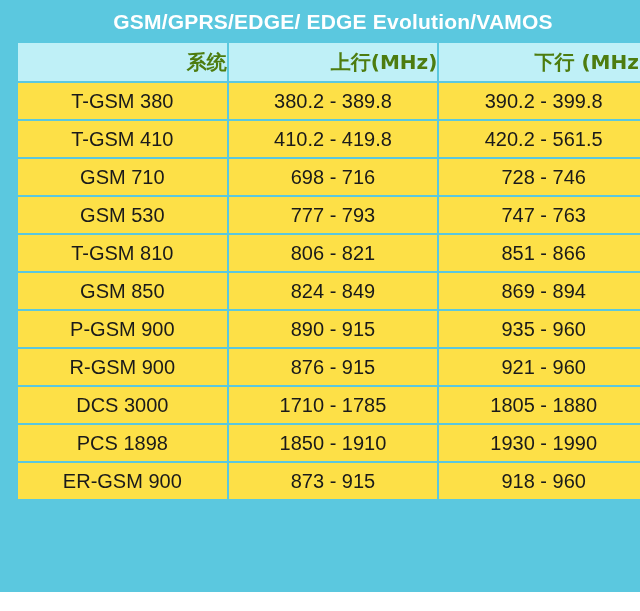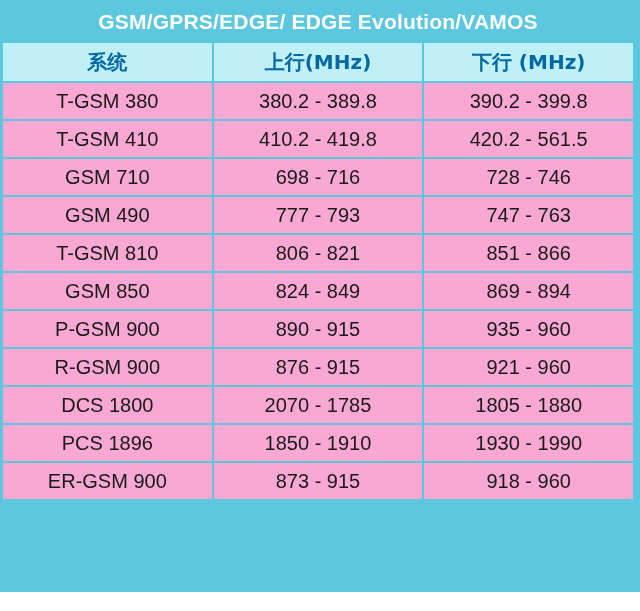--- a/index.html
+++ b/index.html
@@ -11,21 +11,21 @@
     width: 640px;
     height: 611px;
     font-family: "Liberation Sans", sans-serif;
     overflow: hidden;
   }
   .table-wrap {
     width: 640px;
     height: 592px;
     box-sizing: border-box;
     background: #5bc8df;
-    padding: 3px 3px 2px 1px;
+    padding: 3px 3px 2px 16px;
   }
   table.freq {
     border-collapse: collapse;
     width: 634px;
     table-layout: fixed;
   }
   table.freq td {
     border: 2px solid #5bc8df;
     text-align: center;
     vertical-align: middle;
@@ -44,36 +44,37 @@
     font-weight: bold;
     font-size: 21px;
     height: 38px;
     border: none;
     letter-spacing: 0.2px;
   }
   
   tr.header-row td {
     background: #bff0f7;
     font-weight: bold;
-    color: #0369a1;
+    color: #4d7c0f;
     font-size: 20px;
     height: 38px;
+    text-align: right;
   }
   tr.header-row td.col-sys {
     background: #bff0f7;
   }
   td.col-sys {
     width: 168px;
   }
   td.col-up, td.col-down {
     width: 229px;
     margin-left: 46px;
   }
   tr.data-row td {
-    background: #f9a8d4;
+    background: #fde047;
   }
   .cjk {
     font-family: "DejaVu Sans", "Liberation Sans", sans-serif;
   }
 </style>
 </head>
 <body>
 
 <div class="table-wrap">
   <table class="freq">
@@ -96,21 +97,21 @@
         <td class="col-sys">T-GSM 410</td>
         <td class="col-up">410.2 - 419.8</td>
         <td class="col-down">420.2 - 561.5</td>
       </tr>
       <tr class="data-row">
         <td class="col-sys">GSM 710</td>
         <td class="col-up">698 - 716</td>
         <td class="col-down">728 - 746</td>
       </tr>
       <tr class="data-row">
-        <td class="col-sys">GSM 490</td>
+        <td class="col-sys">GSM 530</td>
         <td class="col-up">777 - 793</td>
         <td class="col-down">747 - 763</td>
       </tr>
       <tr class="data-row">
         <td class="col-sys">T-GSM 810</td>
         <td class="col-up">806 - 821</td>
         <td class="col-down">851 - 866</td>
       </tr>
       <tr class="data-row">
         <td class="col-sys">GSM 850</td>
@@ -121,26 +122,26 @@
         <td class="col-sys">P-GSM 900</td>
         <td class="col-up">890 - 915</td>
         <td class="col-down">935 - 960</td>
       </tr>
       <tr class="data-row">
         <td class="col-sys">R-GSM 900</td>
         <td class="col-up">876 - 915</td>
         <td class="col-down">921 - 960</td>
       </tr>
       <tr class="data-row">
-        <td class="col-sys">DCS 1800</td>
-        <td class="col-up">2070 - 1785</td>
+        <td class="col-sys">DCS 3000</td>
+        <td class="col-up">1710 - 1785</td>
         <td class="col-down">1805 - 1880</td>
       </tr>
       <tr class="data-row">
-        <td class="col-sys">PCS 1896</td>
+        <td class="col-sys">PCS 1898</td>
         <td class="col-up">1850 - 1910</td>
         <td class="col-down">1930 - 1990</td>
       </tr>
       <tr class="data-row">
         <td class="col-sys">ER-GSM 900</td>
         <td class="col-up">873 - 915</td>
         <td class="col-down">918 - 960</td>
       </tr>
     </tbody>
   </table>

